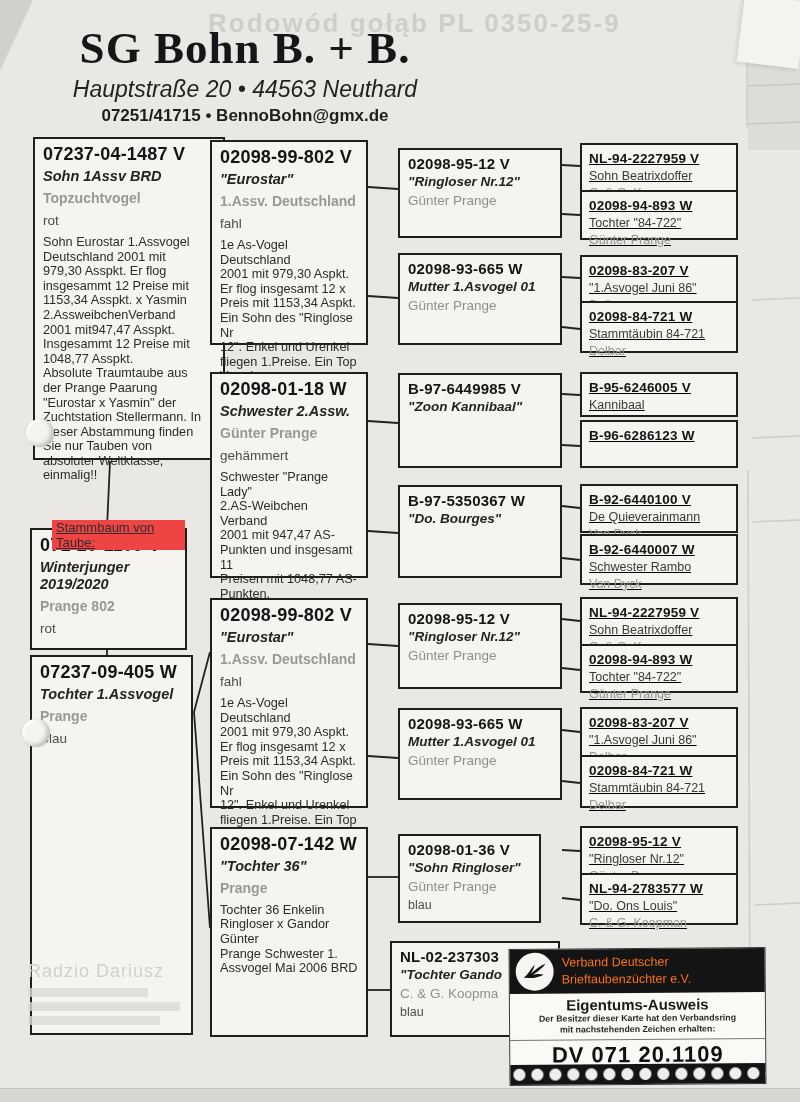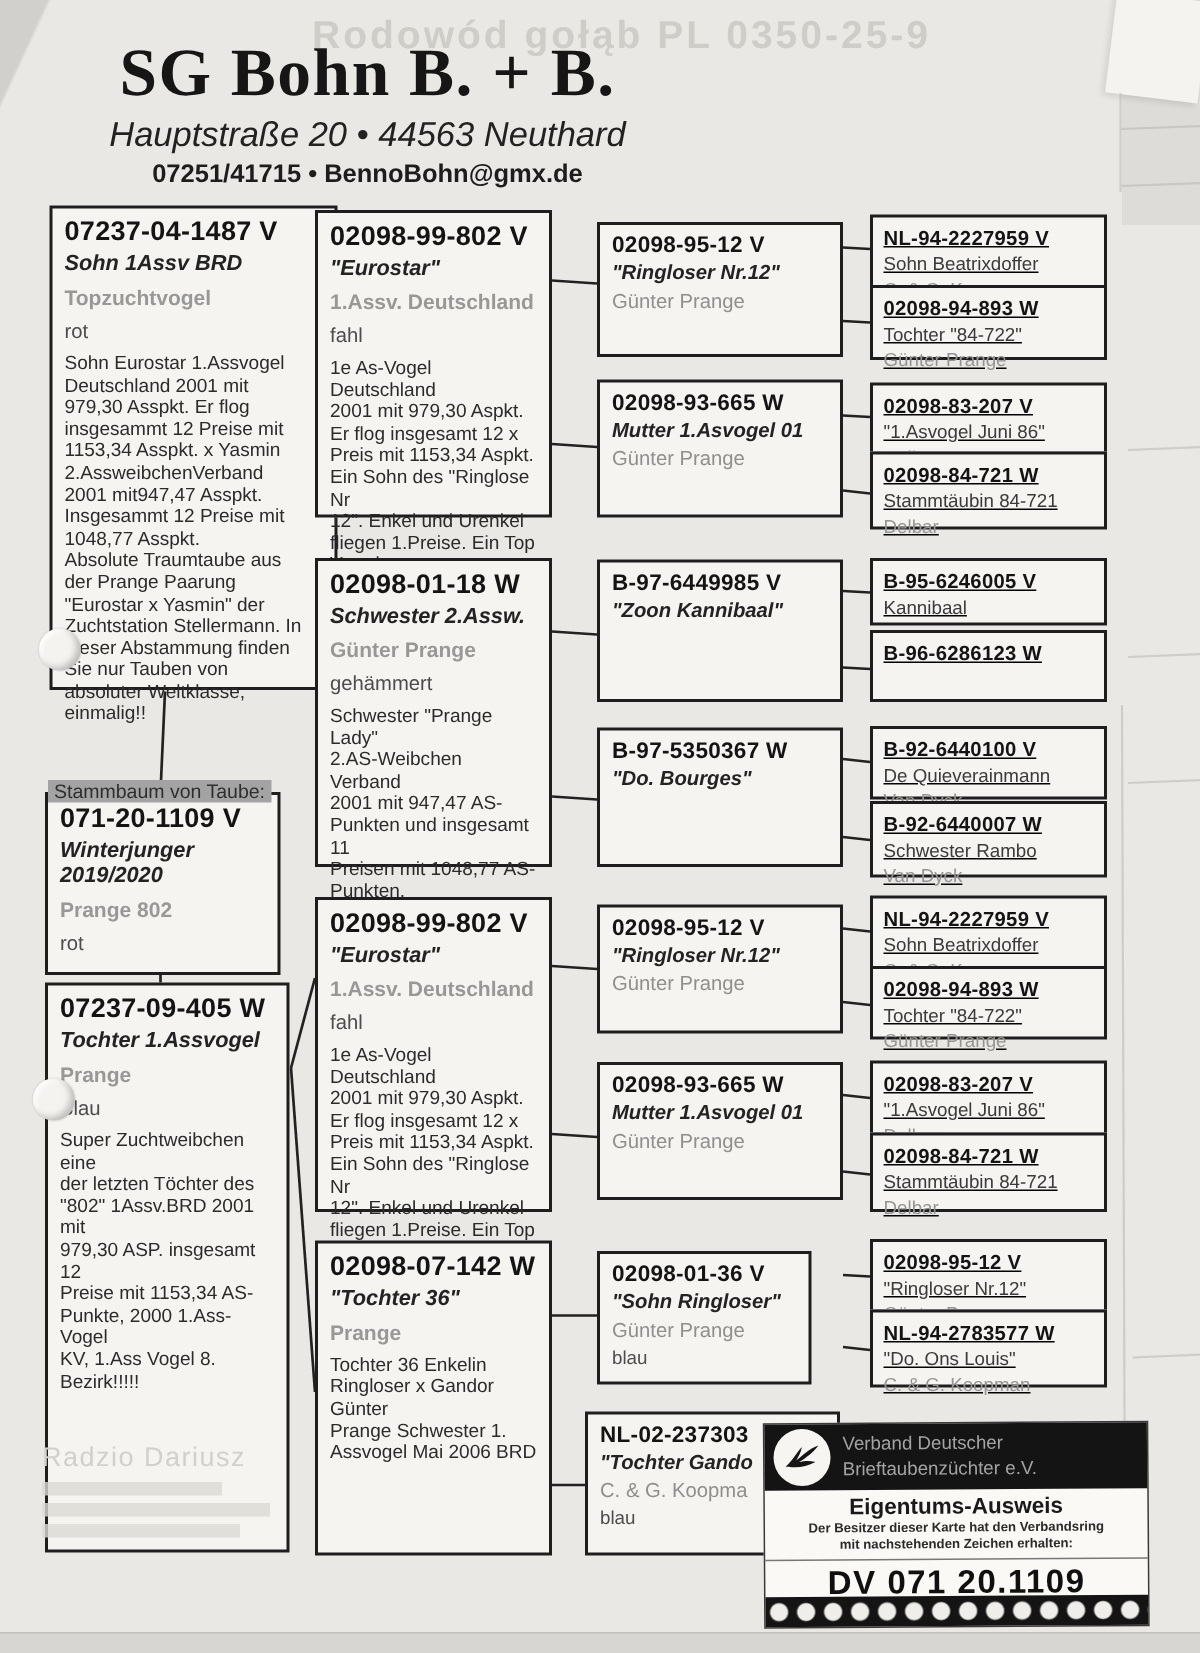--- a/index.html
+++ b/index.html
@@ -18,21 +18,21 @@
   .pcolor{font-size:13.5px;color:#4c4c4c;margin-top:6px;line-height:1.2;}
   .pbody{font-size:12.7px;line-height:1.15;color:#2b2b2b;margin-top:6px;white-space:pre-line;}
   .small .ring{font-size:15px;}
   .small .pname{font-size:13.5px;margin-top:1px;}
   .small .pinfo{font-size:13.5px;font-weight:normal;color:#8f8f8d;margin-top:3px;}
   .small .pcolor{font-size:12.5px;margin-top:3px;}
   .tiny{padding:6px 7px;text-decoration:underline;}
   .tiny .ring{font-size:13.5px;line-height:1.25;}
   .tline2{font-size:12.5px;color:#3a3a3a;margin-top:1px;line-height:1.2;}
   .tline3{font-size:12.5px;color:#949492;margin-top:2px;line-height:1.2;}
-  .legend{position:absolute;top:-10px;left:0;background:#a3a3a3;padding:0 4px;font-size:13px;color:#2e2e2e;}
+  .legend{position:absolute;top:-10px;left:20px;background:#ef4444;padding:0 4px;font-size:13px;color:#2e2e2e;text-decoration:underline;}
   
   .corner-tl{position:absolute;left:0;top:0;width:38px;height:102px;
              background:linear-gradient(115deg,#d2d0cc 0%,#d2d0cc 37%,rgba(210,208,204,0) 40%);}
   .edge-strip{position:absolute;left:748px;top:0;width:52px;height:150px;background:#dedcd8;}
   .corner-label{position:absolute;left:745px;top:-6px;width:62px;height:68px;background:#f4f3f0;
                 transform:rotate(7deg);transform-origin:top left;box-shadow:-2px 2px 4px rgba(0,0,0,.10);}
   .bottom-strip{position:absolute;left:0;top:1088px;width:800px;height:14px;background:#d8d6d2;border-top:1px solid #c3c1bd;}
   .hole{position:absolute;width:28px;height:28px;border-radius:50%;background:#f4f3f0;z-index:4;
         box-shadow:inset -3px -2px 4px rgba(0,0,0,.22),inset 2px 2px 3px rgba(255,255,255,.9),0 0 0 1px rgba(0,0,0,.05);}
   
@@ -41,21 +41,21 @@
   .ghost-name{position:absolute;left:28px;top:961px;font-size:18px;font-weight:normal;color:#d2d0cb;letter-spacing:1px;z-index:3;}
   .ghost-bar{position:absolute;height:9px;background:#dbd9d4;opacity:.8;z-index:3;}
   
   .wires{position:absolute;left:0;top:0;pointer-events:none;}
   
   .stamp{position:absolute;left:509px;top:948px;width:257px;height:137px;background:#faf9f6;
          border:1px solid #3a3a3a;box-sizing:border-box;transform:rotate(-.4deg);z-index:5;}
   .stamp-top{height:44px;background:#141414;display:flex;align-items:center;gap:8px;padding:0 6px;box-sizing:border-box;}
   .stamp-logo{width:38px;height:38px;background:#f6f5f2;border-radius:50%;flex:0 0 auto;
               display:flex;align-items:center;justify-content:center;}
-  .stamp-org{color:#a3a3a3;font-size:12.5px;line-height:1.35;}
+  .stamp-org{color:#f97316;font-size:12.5px;line-height:1.35;}
   .stamp-title{text-align:center;font-weight:bold;font-size:15px;margin-top:3px;color:#1a1a1a;}
   .stamp-note{text-align:center;font-size:8.8px;line-height:1.3;color:#2a2a2a;font-weight:bold;}
   .stamp-ring{text-align:center;font-size:22px;font-weight:bold;color:#101010;border-top:1px solid #777;
               margin-top:3px;padding-top:2px;letter-spacing:1px;}
   .stamp-band{position:absolute;bottom:0;left:0;right:0;height:20px;background-color:#141414;
               background-image:radial-gradient(circle at 9px 10px,#efeeea 5.5px,transparent 6.5px);
               background-size:18px 20px;}
 </style>
 </head>
 <body>
@@ -148,28 +148,20 @@
     <div class="pname">Winterjunger 2019/2020</div>
     <div class="pinfo">Prange 802</div>
     <div class="pcolor">rot</div>
   </div>
 
   <div class="pbox" style="left:30px;top:655px;width:163px;height:380px">
     <div class="ring">07237-09-405 W</div>
     <div class="pname">Tochter 1.Assvogel</div>
     <div class="pinfo">Prange</div>
     <div class="pcolor">Blau</div>
-    <div class="pbody">Super Zuchtweibchen eine
-der letzten Töchter des
-"802" 1Assv.BRD   2001 mit
-979,30 ASP. insgesamt 12
-Preise mit 1153,34 AS-
-Punkte, 2000 1.Ass- Vogel
-KV, 1.Ass Vogel 8.
-Bezirk!!!!!</div>
   </div>
 
   <div class="pbox" style="left:210px;top:140px;width:158px;height:205px">
     <div class="ring">02098-99-802 V</div>
     <div class="pname">"Eurostar"</div>
     <div class="pinfo">1.Assv. Deutschland</div>
     <div class="pcolor">fahl</div>
     <div class="pbody">1e  As-Vogel Deutschland
 2001 mit  979,30 Aspkt.
 Er flog insgesamt 12 x

